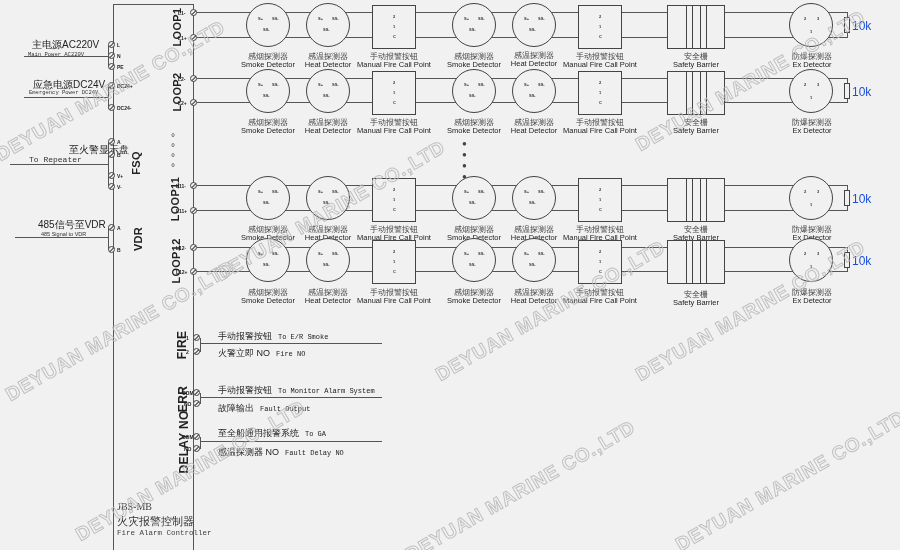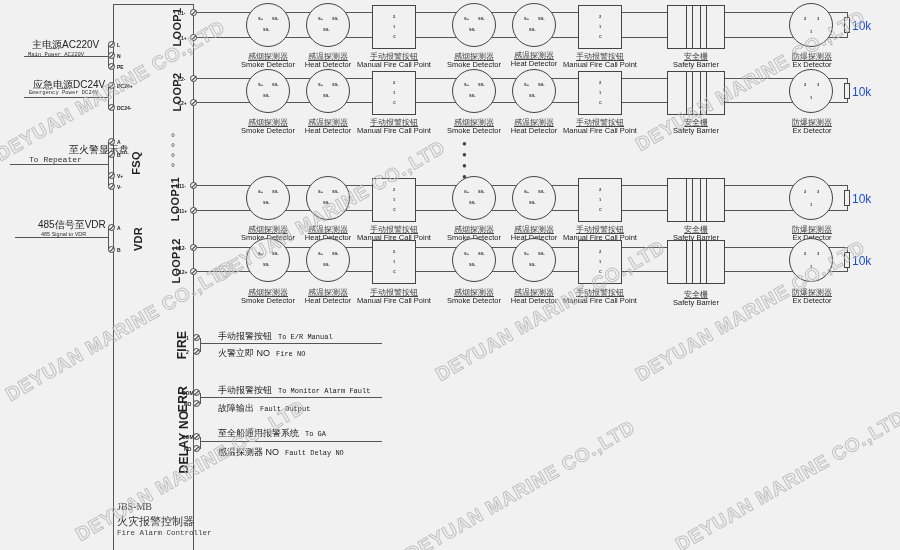--- a/index.html
+++ b/index.html
@@ -10,21 +10,21 @@
   .vline{position:absolute;background:#555;width:1px;}
   .mono{font-family:"Liberation Mono",monospace;}
   .serif{font-family:"Liberation Serif",serif;}
   .term{position:absolute;width:7px;height:7px;border:1px solid #444;border-radius:50%;background:#f1f1f1;box-sizing:border-box;}
   .term::after{content:"";position:absolute;left:0;top:2px;width:6px;height:1px;background:#444;transform:rotate(-45deg);}
   .tlabel{position:absolute;font-size:5px;font-weight:bold;color:#222;white-space:nowrap;}
   .vlabel{position:absolute;font-size:11px;font-weight:bold;transform:rotate(-90deg);transform-origin:center;white-space:nowrap;
           font-family:"Liberation Sans Narrow","Liberation Sans",sans-serif;letter-spacing:0.3px;}
   .dev-circle{position:absolute;width:44px;height:44px;border:1px solid #444;border-radius:50%;box-sizing:border-box;background:#f1f1f1;}
   .dev-box{position:absolute;width:44px;height:44px;border:1px solid #444;box-sizing:border-box;background:#f1f1f1;}
-  .cap-cn{position:absolute;font-size:8px;color:#444;text-align:center;width:90px;white-space:nowrap;font-family:"Liberation Serif",serif;text-decoration:underline;}
+  .cap-cn{position:absolute;font-size:8px;color:#444;text-align:center;width:90px;white-space:nowrap;font-family:"Liberation Serif",serif;}
   .cap-en{position:absolute;font-size:7.5px;color:#222;text-align:center;width:90px;white-space:nowrap;}
   .inner{position:absolute;font-size:4px;color:#333;font-weight:bold;}
   .barrier{position:absolute;width:58px;height:44px;border:1px solid #444;box-sizing:border-box;background:#f1f1f1;}
   .barrier .col{position:absolute;top:0;bottom:0;width:1px;background:#444;}
   .res{position:absolute;width:6px;height:16px;border:1px solid #444;box-sizing:border-box;background:#f1f1f1;}
   .reslabel{position:absolute;font-size:12px;color:#1d4ed8;}
   .dots{position:absolute;font-size:10px;color:#444;line-height:10px;}
   .lbl-cn{position:absolute;font-size:10px;color:#222;white-space:nowrap;}
   .lbl-en{position:absolute;font-size:5.5px;color:#333;white-space:nowrap;}
   .out-text{position:absolute;font-size:9px;color:#222;white-space:nowrap;}
@@ -417,33 +417,33 @@
   </div>
 
   <div>
     <div class="vlabel serif" style="left:168px;top:338px;font-size:12px;">FIRE</div>
     <div class="tlabel" style="left:186px;top:335px;">1</div>
     <div class="term" style="left:193px;top:334px;"></div>
     <div class="tlabel" style="left:186px;top:349px;">2</div>
     <div class="term" style="left:193px;top:348px;"></div>
     <div class="vline" style="left:200px;top:338px;height:14px;"></div>
     <div class="line" style="left:200px;top:343px;width:182px;height:1px;"></div>
-    <div class="out-text" style="left:218px;top:330px;"><span>手动报警按钮</span><span class="en">To E/R Manual</span></div>
+    <div class="out-text" style="left:218px;top:330px;"><span>手动报警按钮</span><span class="en">To E/R Smoke</span></div>
     <div class="out-text" style="left:218px;top:347px;"><span>火警立即 NO</span><span class="en">Fire NO</span></div>
   </div>
 
   <div>
     <div class="vlabel serif" style="left:170px;top:392px;font-size:12px;">ERR</div>
     <div class="tlabel" style="left:182px;top:390px;">COM</div>
     <div class="term" style="left:193px;top:389px;"></div>
     <div class="tlabel" style="left:184px;top:401px;">NO</div>
     <div class="term" style="left:193px;top:400px;"></div>
     <div class="vline" style="left:200px;top:393px;height:11px;"></div>
     <div class="line" style="left:200px;top:397px;width:182px;height:1px;"></div>
-    <div class="out-text" style="left:218px;top:384px;"><span>手动报警按钮</span><span class="en">To Monitor Alarm Fault</span></div>
+    <div class="out-text" style="left:218px;top:384px;"><span>手动报警按钮</span><span class="en">To Monitor Alarm System</span></div>
     <div class="out-text" style="left:218px;top:402px;"><span>故障输出</span><span class="en">Fault Output</span></div>
   </div>
 
   <div>
     <div class="vlabel serif" style="left:152px;top:435px;font-size:12px;">DELAY NO</div>
     <div class="tlabel" style="left:182px;top:434px;">COM</div>
     <div class="term" style="left:193px;top:433px;"></div>
     <div class="tlabel" style="left:184px;top:446px;">NO</div>
     <div class="term" style="left:193px;top:445px;"></div>
     <div class="vline" style="left:200px;top:437px;height:12px;"></div>

